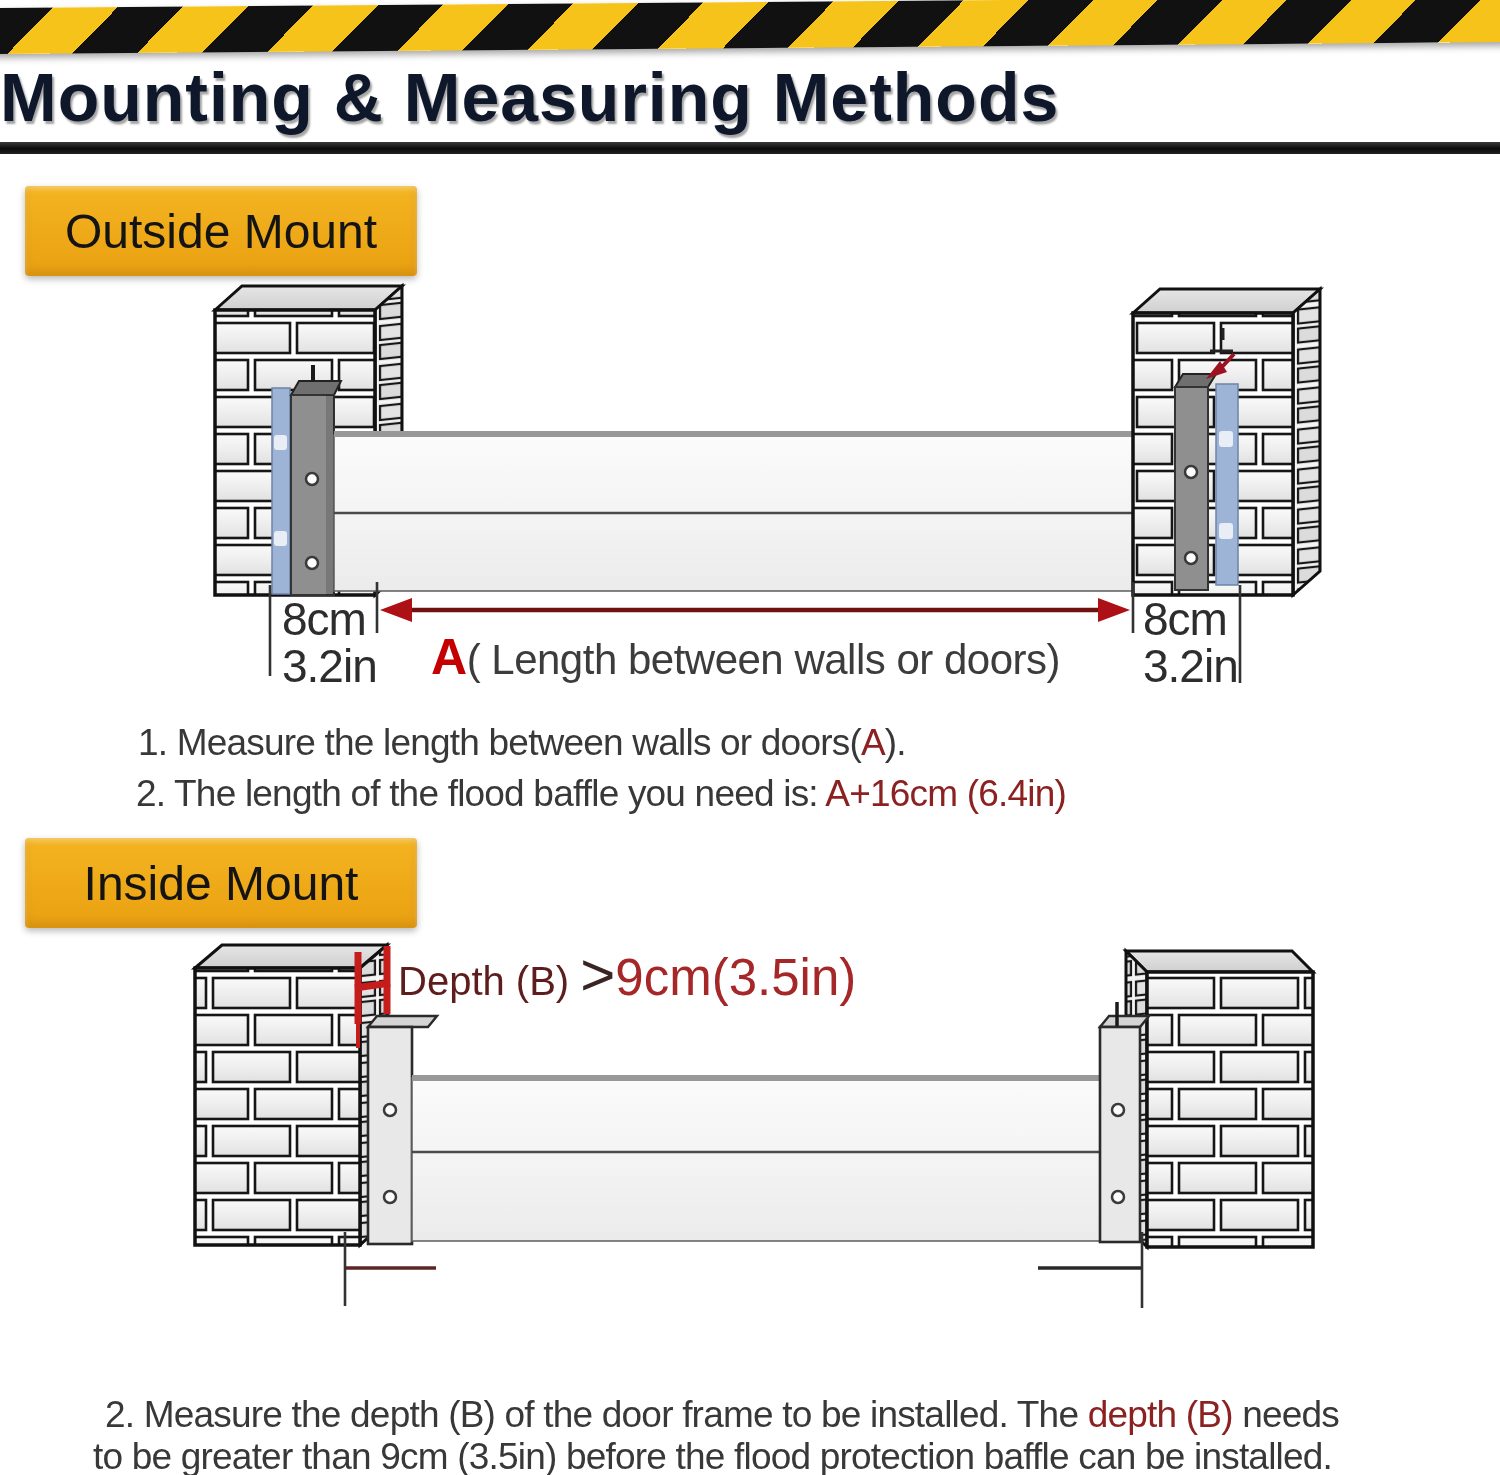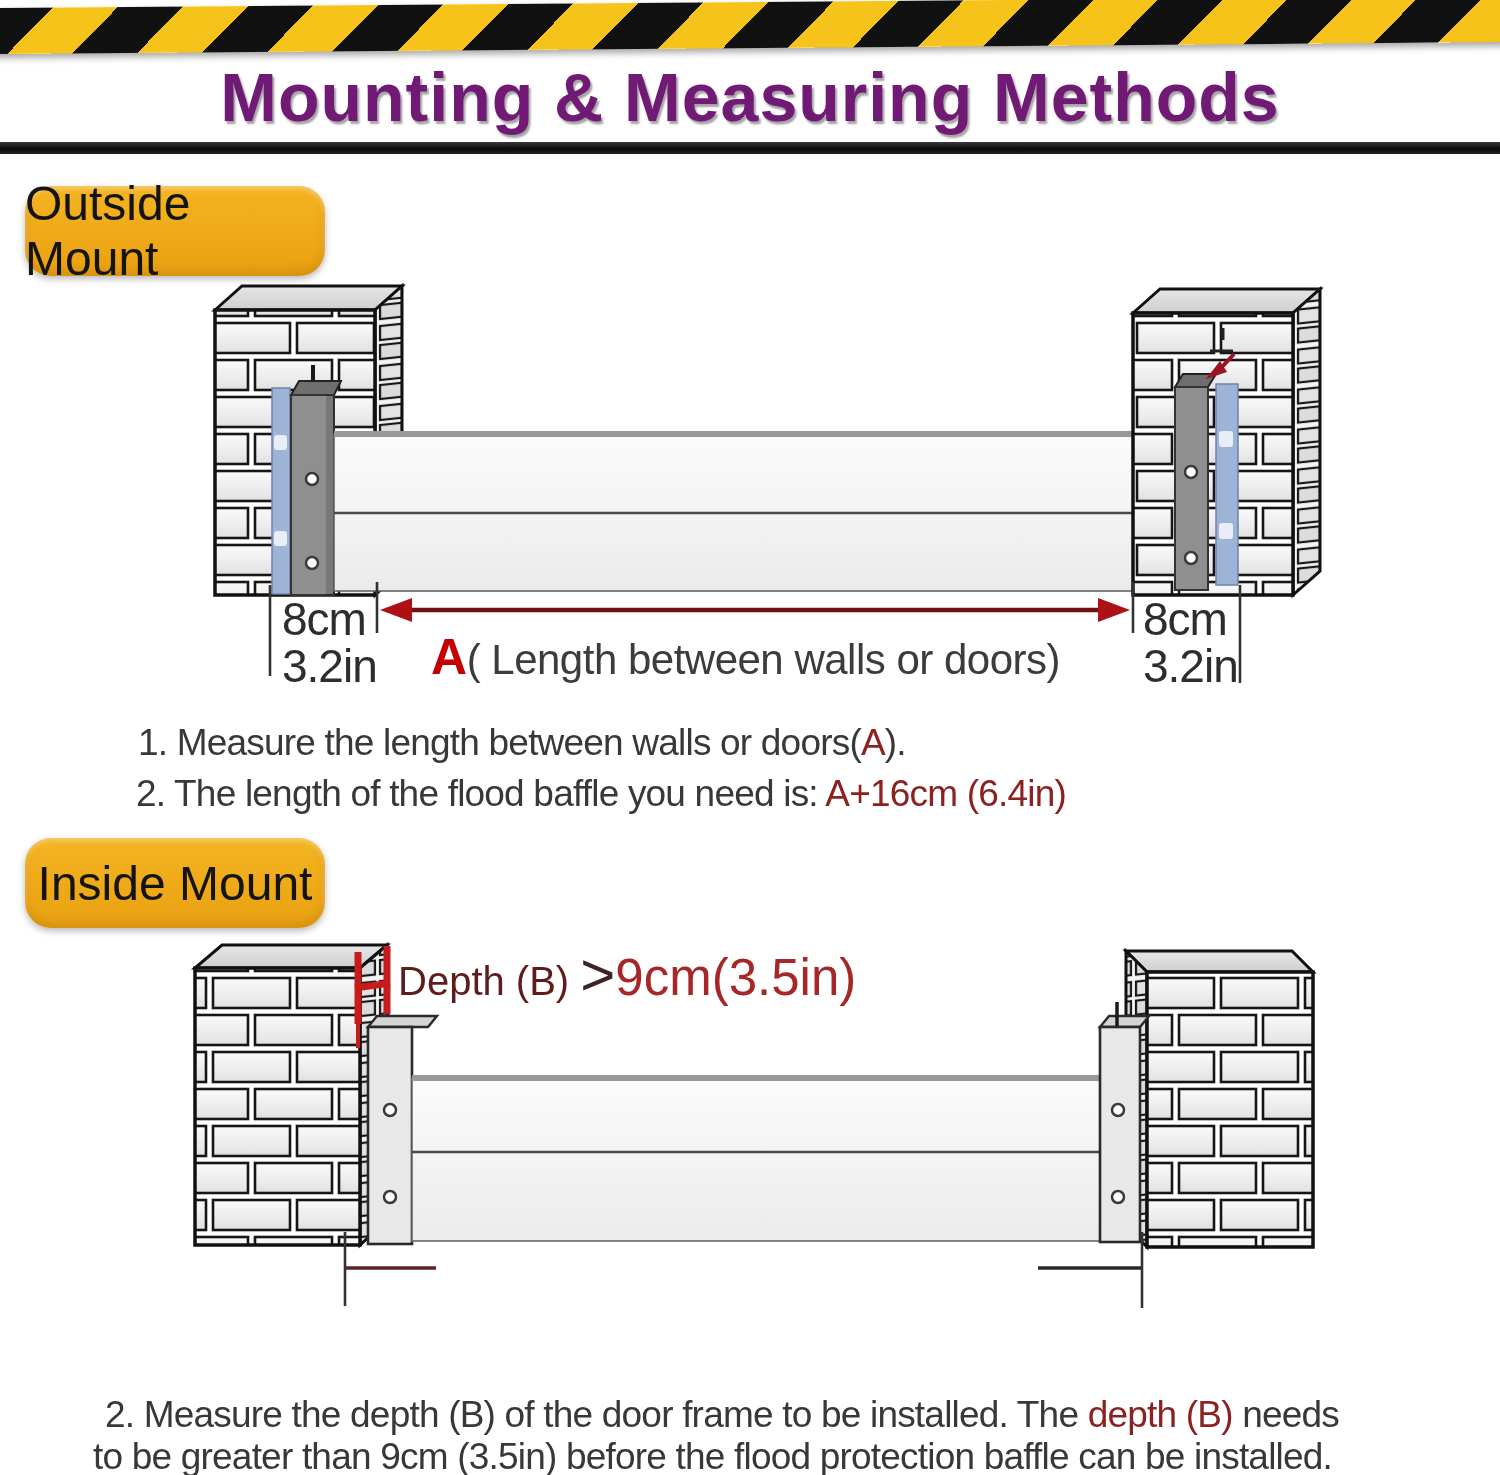--- a/index.html
+++ b/index.html
@@ -3,26 +3,26 @@
 <meta charset="utf-8">
 <style>
   html,body{margin:0;padding:0;background:#e9e9e9;}
   #page{position:relative;width:1500px;height:1475px;background:#ffffff;overflow:hidden;
         font-family:"Liberation Sans",sans-serif;}
   
   .stripe{position:absolute;left:-12px;right:-12px;top:2px;height:46px;
           background:repeating-linear-gradient(135deg,#111111 0 46px,#f6c31a 46px 92px);
           transform:rotate(-0.45deg);box-shadow:0 4px 7px rgba(0,0,0,.35);}
   .title{position:absolute;left:0;right:0;top:50px;height:92px;line-height:94px;
-         text-align:center;font-size:68px;font-weight:700;letter-spacing:1px;color:#701a75;
+         font-size:68px;font-weight:700;letter-spacing:1px;color:#0f172a;
          text-shadow:2px 3px 2px rgba(90,90,90,.55),-1px -1px 0 rgba(255,255,255,.55);}
   .title-bar{position:absolute;left:0;right:0;top:142px;height:12px;
              background:linear-gradient(180deg,#3a3a3a,#0a0a0a 55%,#222);}
   
-  .pill{position:absolute;left:25px;width:300px;height:90px;border-radius:26px;
+  .pill{position:absolute;left:25px;width:392px;height:90px;border-radius:4px;
         background:linear-gradient(180deg,#f4b422,#e9a011);
         box-shadow:0 3px 7px rgba(0,0,0,.28),inset 0 -5px 9px rgba(120,70,0,.18),inset 0 3px 5px rgba(255,255,255,.35);
         display:flex;align-items:center;justify-content:center;
         font-size:48px;color:#141414;letter-spacing:0;}
   
   .diag{position:absolute;left:0;}
   
   .gap{position:absolute;font-size:46px;line-height:47px;color:#2d2d2d;letter-spacing:-1px;white-space:nowrap;}
   .spanlabel{position:absolute;left:0;right:9px;text-align:center;font-size:42px;color:#3c3c3c;
              letter-spacing:-0.5px;white-space:nowrap;}

